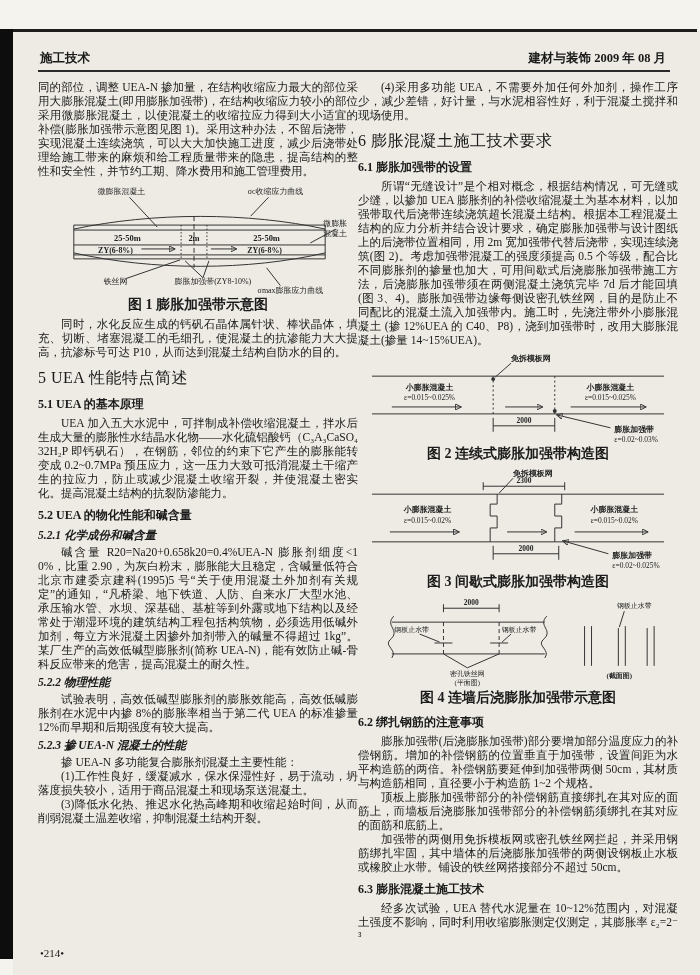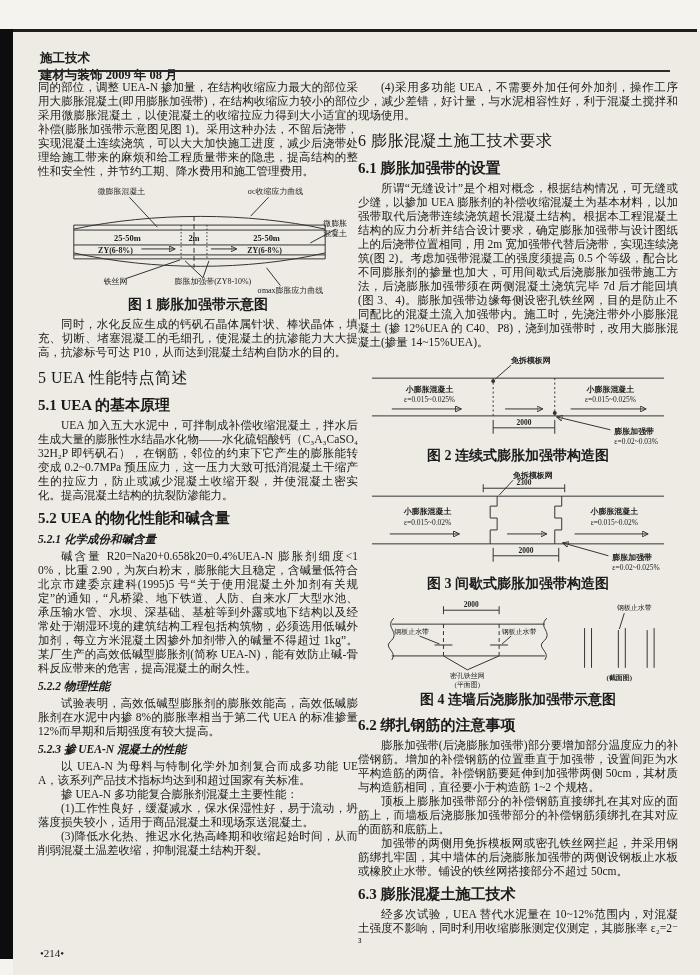--- a/index.html
+++ b/index.html
@@ -9,35 +9,35 @@
     background:#f4f3ee;
     font-family:"Liberation Serif","DejaVu Serif",serif;
     color:#1b1b1b;
   }
   .page-surface { position:absolute; left:13px; top:31px; right:0; bottom:0; background:#edebe4; }
   .spine-bar { position:absolute; left:0; top:29px; width:13px; height:930px; background:#0d0d0d; }
   .top-scan-line { position:absolute; left:13px; top:29px; width:684px; height:3px; background:#1d1d1d; }
   .page-header {
     position:absolute; top:50px; left:40px; right:34px;
     display:flex; justify-content:space-between; align-items:baseline;
-    font-size:12.5px; font-weight:bold;flex-direction:column;
+    font-size:12.5px; font-weight:bold;
   }
   .header-rule { position:absolute; top:70px; left:38px; right:30px; height:2px; background:#2a2a2a; }
   .columns {
     position:absolute; top:80px; left:38px; right:22px; bottom:46px;
     display:flex; 
   }
   .col { flex:1; min-width:0; }
   .para {
     font-size:11.5px; line-height:14px; text-align:justify; margin:0;
     word-break:break-all;
   }
   .indent { text-indent:2em; }
   .h-major { font-size:16px; font-weight:normal; margin:9px 0 6px; letter-spacing:0.5px; }
-  .h-sub { font-size:15px; font-weight:bold; margin:7px 0 3px; }
+  .h-sub { font-size:12px; font-weight:bold; margin:7px 0 3px; }
   .h-minor { font-size:11.5px; font-weight:bold; font-style:italic; margin:4px 0 2px; }
   .figure { margin:5px 0 3px; }
   .fig-caption { text-align:center; font-size:14px; font-weight:bold; margin-top:1px; }
   svg { display:block; margin:0 auto; }
   svg line, svg path, svg polyline { stroke:#333; stroke-width:1; fill:none; }
   svg text { fill:#222; font-family:"Liberation Serif","DejaVu Serif",serif; }
   .page-number { position:absolute; left:40px; bottom:16px; font-size:11px; }
 </style>
 </head>
 <body>
@@ -113,21 +113,20 @@
     <p class="para indent">UEA 加入五大水泥中，可拌制成补偿收缩混凝土，拌水后生成大量的膨胀性水结晶水化物——水化硫铝酸钙（C₃A₃CaSO₄32H₂P 即钙矾石），在钢筋，邻位的约束下它产生的膨胀能转变成 0.2~0.7MPa 预压应力，这一压力大致可抵消混凝土干缩产生的拉应力，防止或减少混凝土收缩开裂，并使混凝土密实化。提高混凝土结构的抗裂防渗能力。</p>
 
     <div class="h-sub">5.2  UEA 的物化性能和碱含量</div>
     <div class="h-minor">5.2.1  化学成份和碱含量</div>
     <p class="para indent">碱含量 R20=Na20+0.658k20=0.4%UEA-N 膨胀剂细度&lt;10%，比重 2.90，为灰白粉末，膨胀能大且稳定，含碱量低符合北京市建委京建科(1995)5 号“关于使用混凝土外加剂有关规定”的通知，“凡桥梁、地下铁道、人防、自来水厂大型水池、承压输水管、水坝、深基础、基桩等到外露或地下结构以及经常处于潮湿环境的建筑结构工程包括构筑物，必须选用低碱外加剂，每立方米混凝土因掺外加剂带入的碱量不得超过 1kg”。某厂生产的高效低碱型膨胀剂(简称 UEA-N)，能有效防止碱-骨科反应带来的危害，提高混凝土的耐久性。</p>
 
     <div class="h-minor">5.2.2  物理性能</div>
     <p class="para indent">试验表明，高效低碱型膨胀剂的膨胀效能高，高效低碱膨胀剂在水泥中内掺 8%的膨胀率相当于第二代 UEA 的标准掺量 12%而早期和后期强度有较大提高。</p>
 
     <div class="h-minor">5.2.3  掺 UEA-N 混凝土的性能</div>
-    <p class="para indent">以 UEA-N 为母料与特制化学外加剂复合而成多功能 UEA，该系列产品技术指标均达到和超过国家有关标准。</p>
     <p class="para indent">掺 UEA-N 多功能复合膨胀剂混凝土主要性能：</p>
     <p class="para indent">(1)工作性良好，缓凝减水，保水保湿性好，易于流动，坍落度损失较小，适用于商品混凝土和现场泵送混凝土。</p>
     <p class="para indent">(3)降低水化热、推迟水化热高峰期和收缩起始时间，从而削弱混凝土温差收缩，抑制混凝土结构开裂。</p>
   </div>
 
   <div class="col">
     <p class="para indent">(4)采用多功能 UEA，不需要外加任何外加剂，操作工序少，减少差错，好计量，与水泥相容性好，利于混凝土搅拌和现场使用。</p>
 
     <div class="h-major">6  膨胀混凝土施工技术要求</div>
     <div class="h-sub">6.1  膨胀加强带的设置</div>

